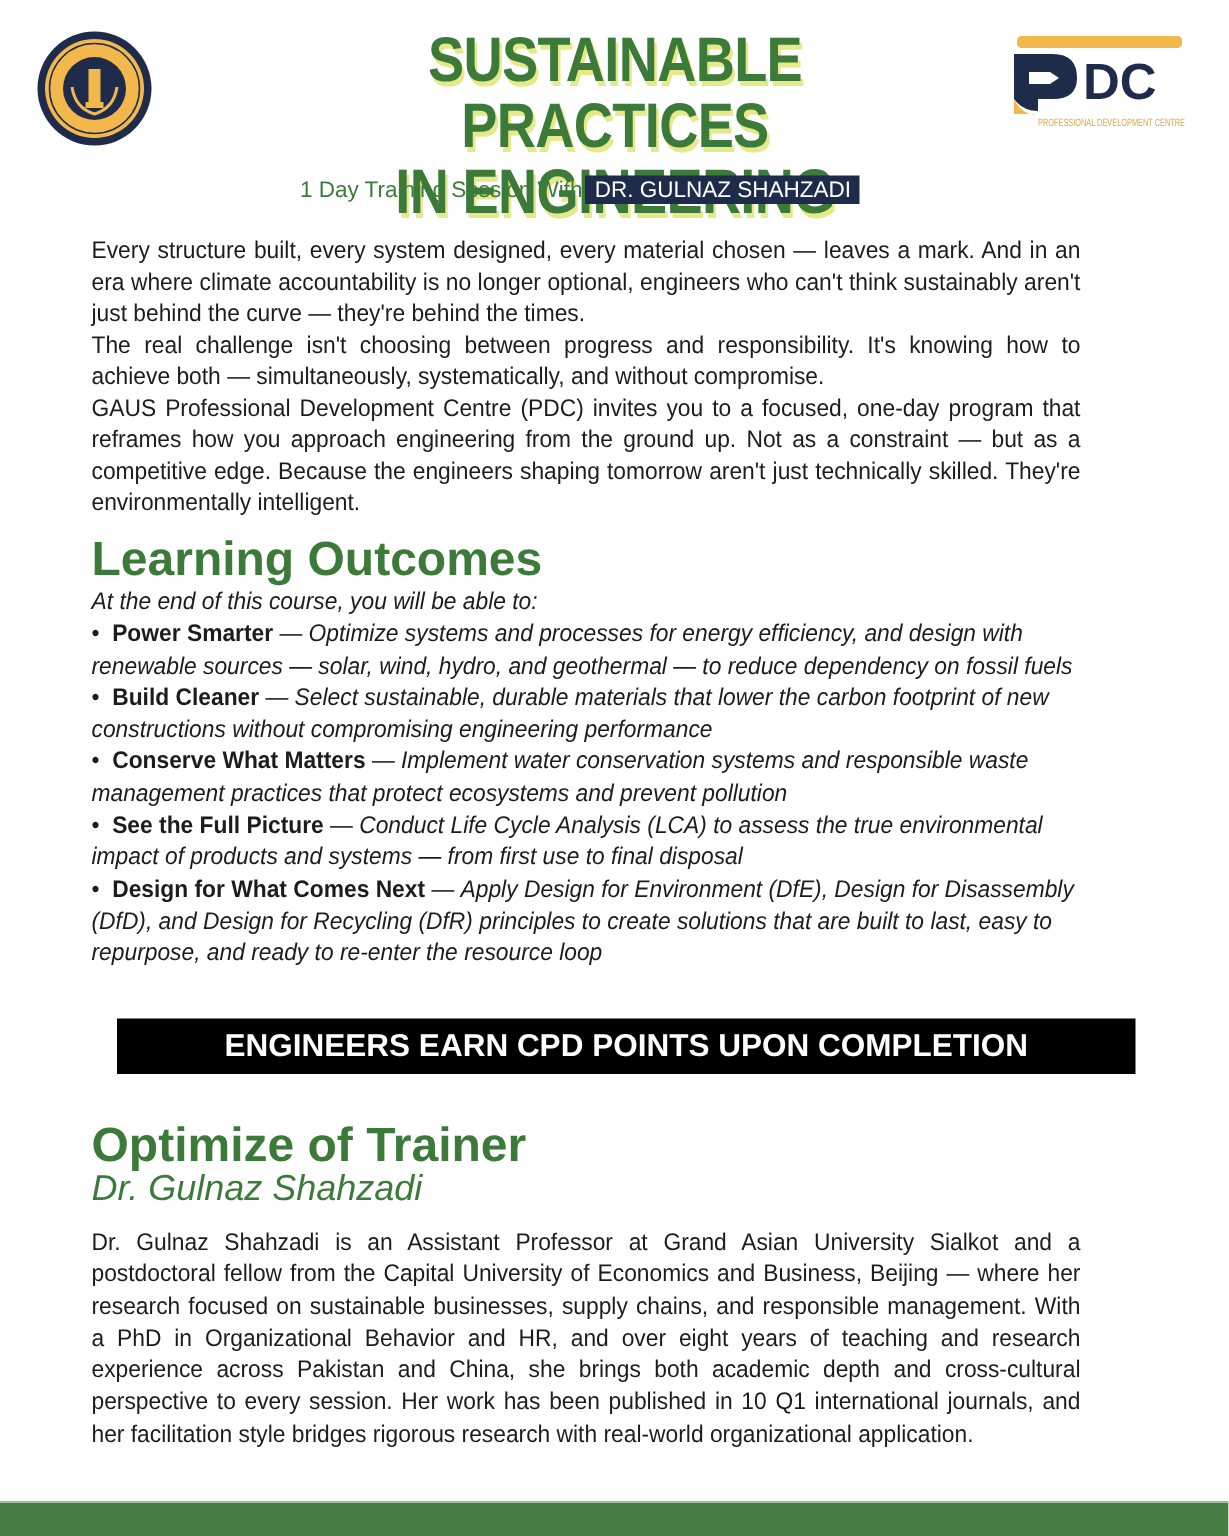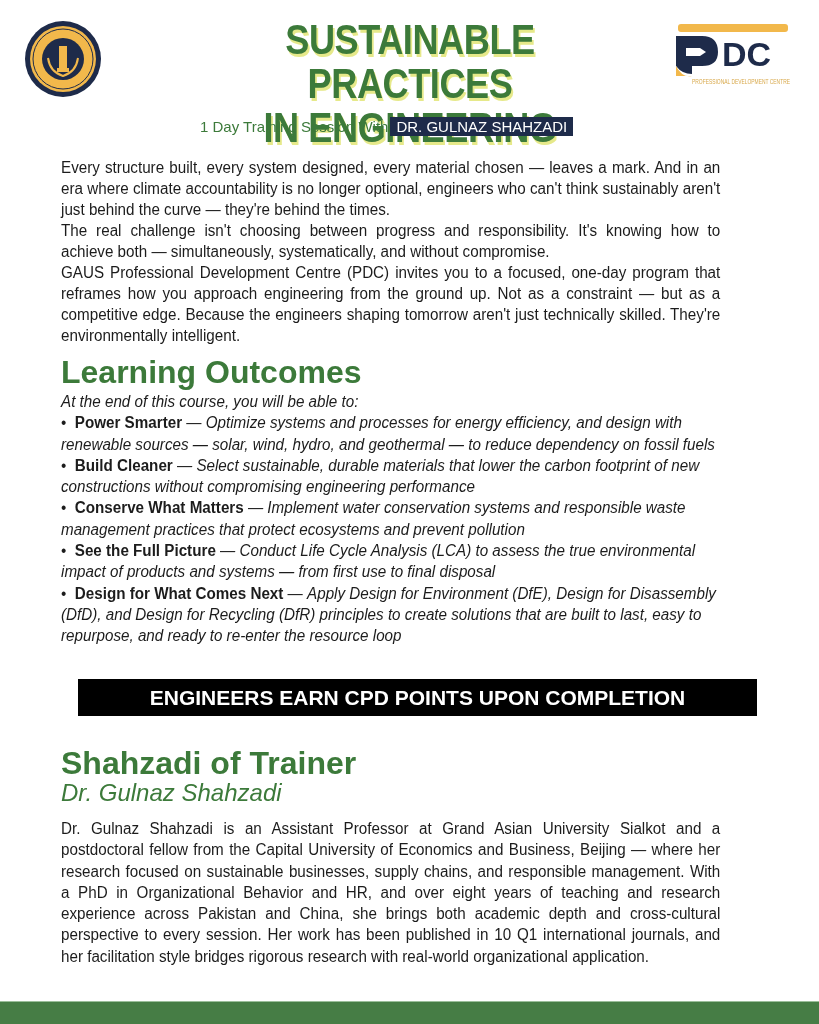--- a/index.html
+++ b/index.html
@@ -104,19 +104,19 @@
   <p class="lead">At the end of this course, you will be able to:</p>
   <p>•&nbsp; <span class="bold">Power Smarter</span> — <span class="desc">Optimize systems and processes for energy efficiency, and design with renewable sources — solar, wind, hydro, and geothermal — to reduce dependency on fossil fuels</span></p>
   <p>•&nbsp; <span class="bold">Build Cleaner</span> — <span class="desc">Select sustainable, durable materials that lower the carbon footprint of new constructions without compromising engineering performance</span></p>
   <p>•&nbsp; <span class="bold">Conserve What Matters</span> — <span class="desc">Implement water conservation systems and responsible waste management practices that protect ecosystems and prevent pollution</span></p>
   <p>•&nbsp; <span class="bold">See the Full Picture</span> — <span class="desc">Conduct Life Cycle Analysis (LCA) to assess the true environmental impact of products and systems — from first use to final disposal</span></p>
   <p>•&nbsp; <span class="bold">Design for What Comes Next</span> — <span class="desc">Apply Design for Environment (DfE), Design for Disassembly (DfD), and Design for Recycling (DfR) principles to create solutions that are built to last, easy to repurpose, and ready to re-enter the resource loop</span></p>
 </div>
 
 <div class="cpd-banner">ENGINEERS EARN CPD POINTS UPON COMPLETION</div>
 
-<div class="h2" style="top:745px;">Shahzadi of Trainer</div>
+<div class="h2" style="top:745px;">Optimize of Trainer</div>
 <div class="trainer-name">Dr. Gulnaz Shahzadi</div>
 <div class="bio">
   <p>Dr. Gulnaz Shahzadi is an Assistant Professor at Grand Asian University Sialkot and a postdoctoral fellow from the Capital University of Economics and Business, Beijing — where her research focused on sustainable businesses, supply chains, and responsible management. With a PhD in Organizational Behavior and HR, and over eight years of teaching and research experience across Pakistan and China, she brings both academic depth and cross-cultural perspective to every session. Her work has been published in 10 Q1 international journals, and her facilitation style bridges rigorous research with real-world organizational application.</p>
 </div>
 
 <div class="footer-bar"></div>
 
 </body></html>

